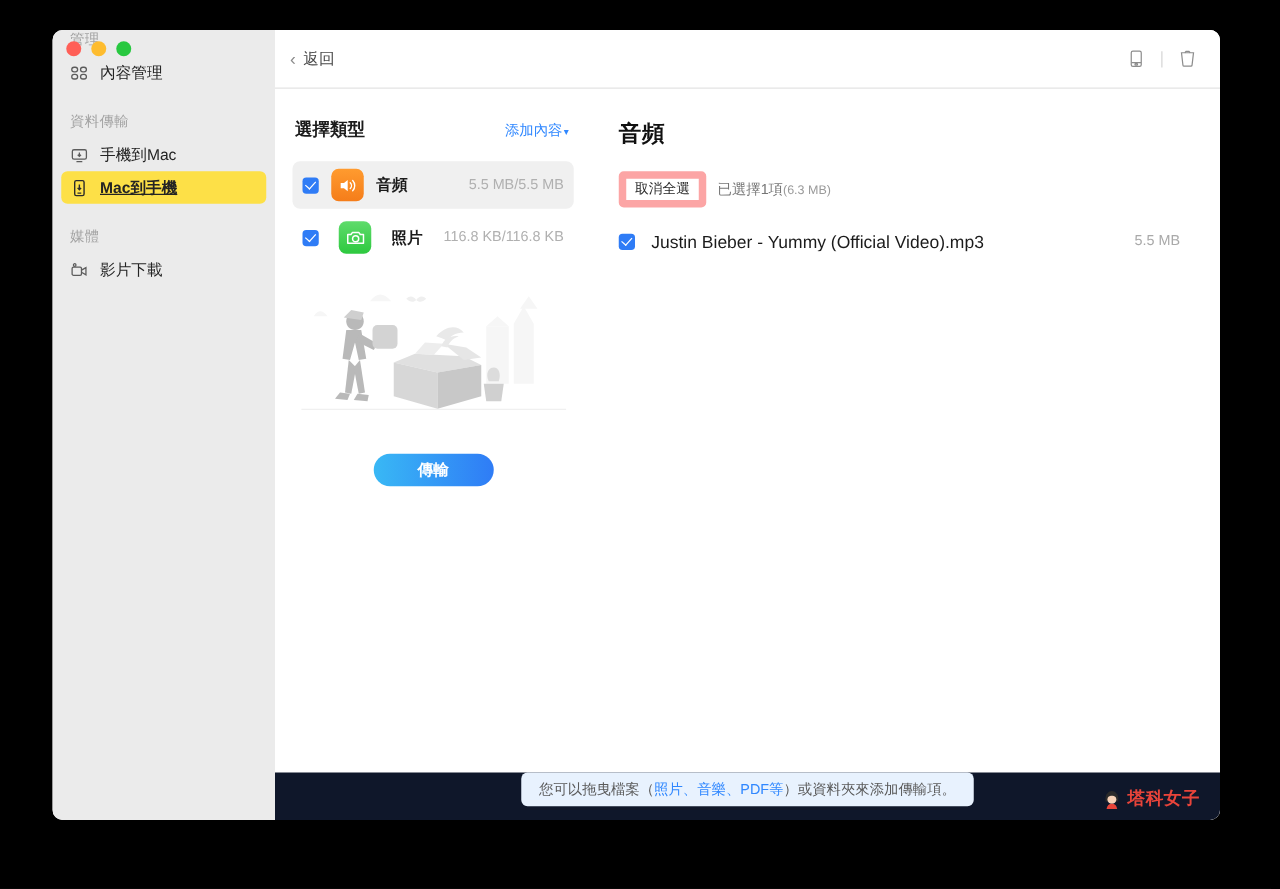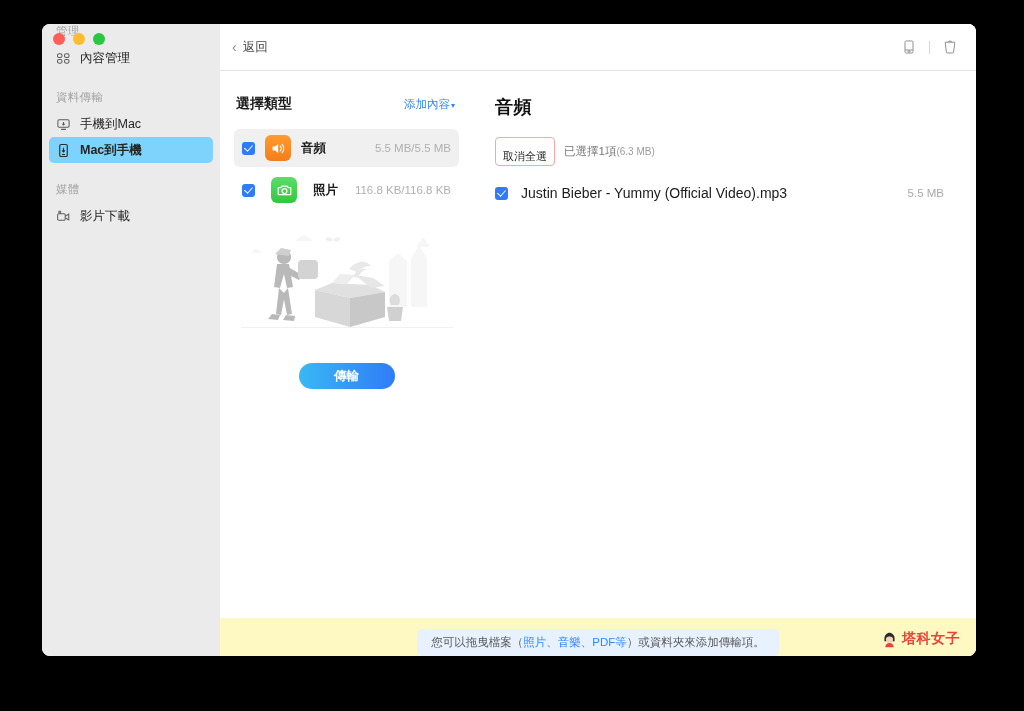--- a/index.html
+++ b/index.html
@@ -80,22 +80,23 @@
     height: 26px;
     margin: 0 7px;
     padding-left: 7px;
     border-radius: 5px;
     font-size: 12.5px;
     color: #242424;
     gap: 9px;
     cursor: default;
   }
   .side-item.active {
-    background: #7dd3fc;
+    background: #fde047;
     font-weight: bold;
+    text-decoration: underline;
   }
   .side-item .sico {
     width: 15px;
     height: 15px;
     flex: 0 0 15px;
     display: flex;
     align-items: center;
     justify-content: center;
   }
   .side-item .sico svg { display: block; }
@@ -295,24 +296,24 @@
   }
   .files-actions {
     display: flex;
     align-items: center;
     gap: 9px;
     margin-top: 18px;
   }
   .deselect-btn {
     font-size: 11px;
     color: #2a2a2a;
-    border: 1px solid #fca5a5;
+    border: 6px solid #fca5a5;
     border-radius: 4px;
     background: #ffffff;
-    padding: 12px 7px 3px 7px;
+    padding: 2px 7px 3px 7px;
     line-height: 1.1;
     cursor: default;
     font-family: "Liberation Sans", sans-serif;
   }
   .sel-info {
     font-size: 11.5px;
     color: #767676;
   }
   .sel-info .sub { font-size: 10px; color: #9a9a9a; }
 
@@ -339,23 +340,23 @@
   }
 
   
   #bottom-bar {
     position: absolute;
     left: 0;
     right: 0;
     bottom: 0;
     height: 38px;
     display: flex;
-    align-items: flex-end;
+    align-items: flex-start;
     justify-content: center;
-    background: #fef9c3;
+    background: #0f172a;
   }
   #hint-pill {
     background: #e8f2fe;
     border-radius: 5px;
     padding: 6px 14px;
     font-size: 11.5px;
     color: #5a5a5a;
     white-space: nowrap;
   }
   #hint-pill .hl { color: #2f87ff; }

